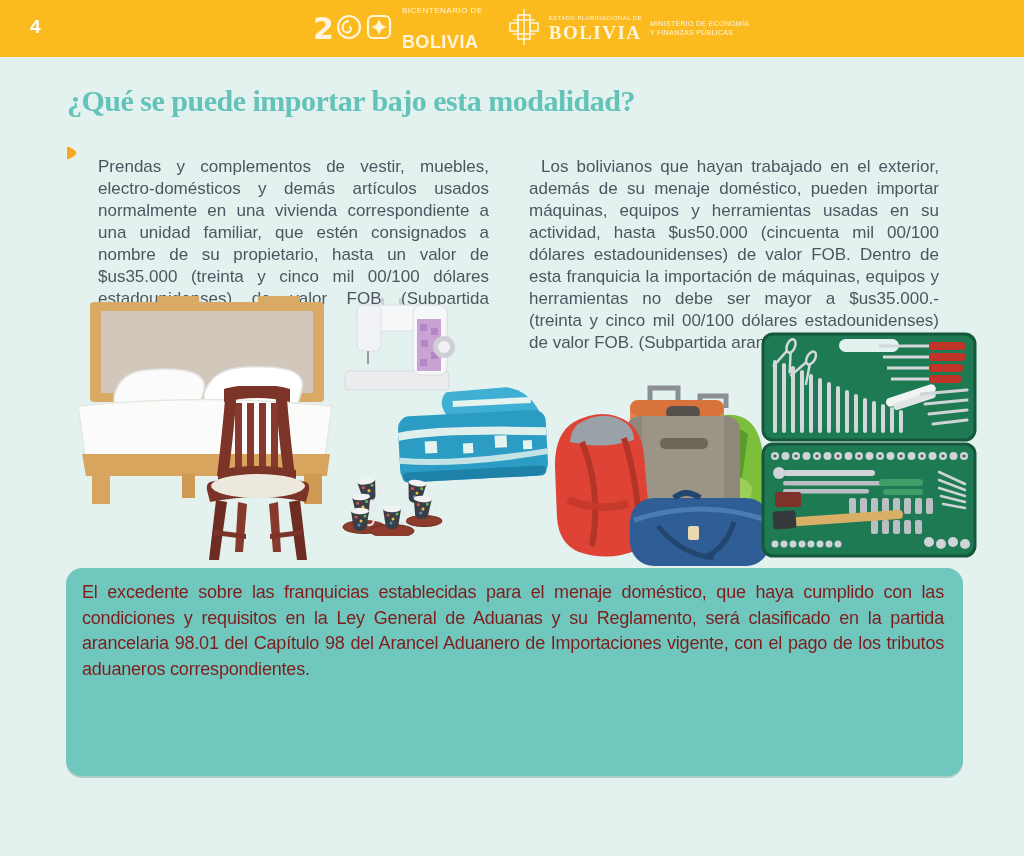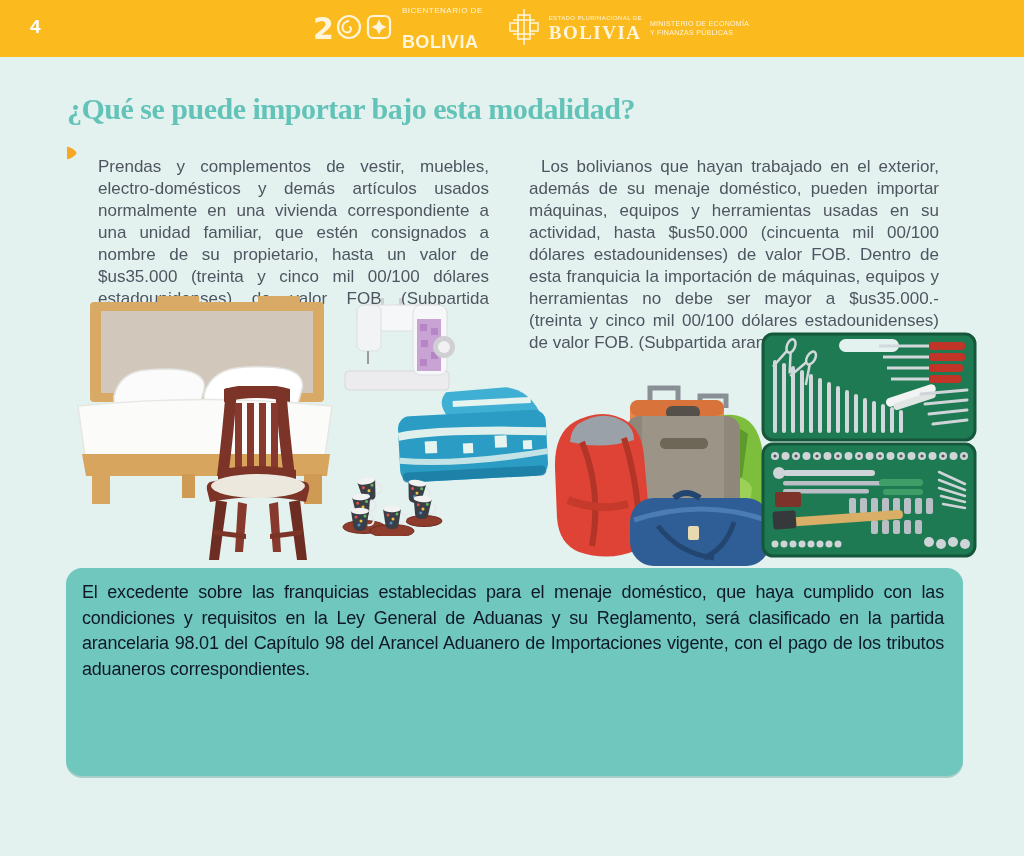--- a/index.html
+++ b/index.html
@@ -16,39 +16,39 @@
   .logo-b .btext{display:flex;flex-direction:column;margin-left:6px;line-height:1;}
   .logo-b .btext .t1{font-size:8px;letter-spacing:0.5px;margin-bottom:18px;}
   .logo-b .btext .t2{font-size:18px;font-weight:bold;letter-spacing:0.5px;}
   .logo-m{display:flex;align-items:center;gap:8px;}
   .logo-m .mcountry{display:flex;flex-direction:column;line-height:1;}
   .logo-m .mcountry .t1{font-size:6px;letter-spacing:0.4px;margin-bottom:2px;}
   .logo-m .mcountry .t2{font-family:"Liberation Serif",serif;font-size:19px;font-weight:bold;
                         letter-spacing:1.5px;}
   .logo-m .mname{display:flex;flex-direction:column;line-height:1.25;font-size:7px;letter-spacing:0.3px;}
   
-  .title{position:absolute;left:67px;top:92px;margin:0;font-family:"Liberation Serif",serif;
+  .title{position:absolute;left:67px;top:84px;margin:0;font-family:"Liberation Serif",serif;
          font-weight:bold;font-size:30px;letter-spacing:-0.5px;color:#63c3b8;}
   
   .col{position:absolute;top:140px;font-size:17px;line-height:22px;color:#4e5560;text-align:justify;}
   .col p{margin:16px;}
   .col-left{left:67px;width:438px;}
   .col-left p{padding-left:15px;}
   .bullet{position:absolute;left:0;top:4px;width:10px;height:14px;}
   .col-right{left:513px;width:442px;}
   .col-right p{text-indent:12px;}
   
   .img-abs{position:absolute;}
   
   .info-box{position:absolute;left:66px;top:568px;width:897px;height:208px;background:#6fc7bd;
             border-radius:16px;box-sizing:border-box;padding:12px 18px 0 16px;
             box-shadow:0 2px 0 rgba(60,140,130,0.35);}
   .info-box h2{margin:2px 0 12px;font-family:"Liberation Serif",serif;font-weight:bold;
                font-size:29px;line-height:36px;letter-spacing:-0.3px;color:#ffffff;}
-  .info-box p{margin:0;width:862px;font-size:18px;line-height:25.5px;color:#0f172a;
+  .info-box p{margin:0;width:862px;font-size:18px;line-height:25.5px;color:#7f1d1d;
               letter-spacing:-0.2px;text-align:justify;}
 </style>
 </head>
 <body>
 
 <div class="page">
 
   <header class="topbar">
     <span class="page-num">4</span>
     <div class="logos">

